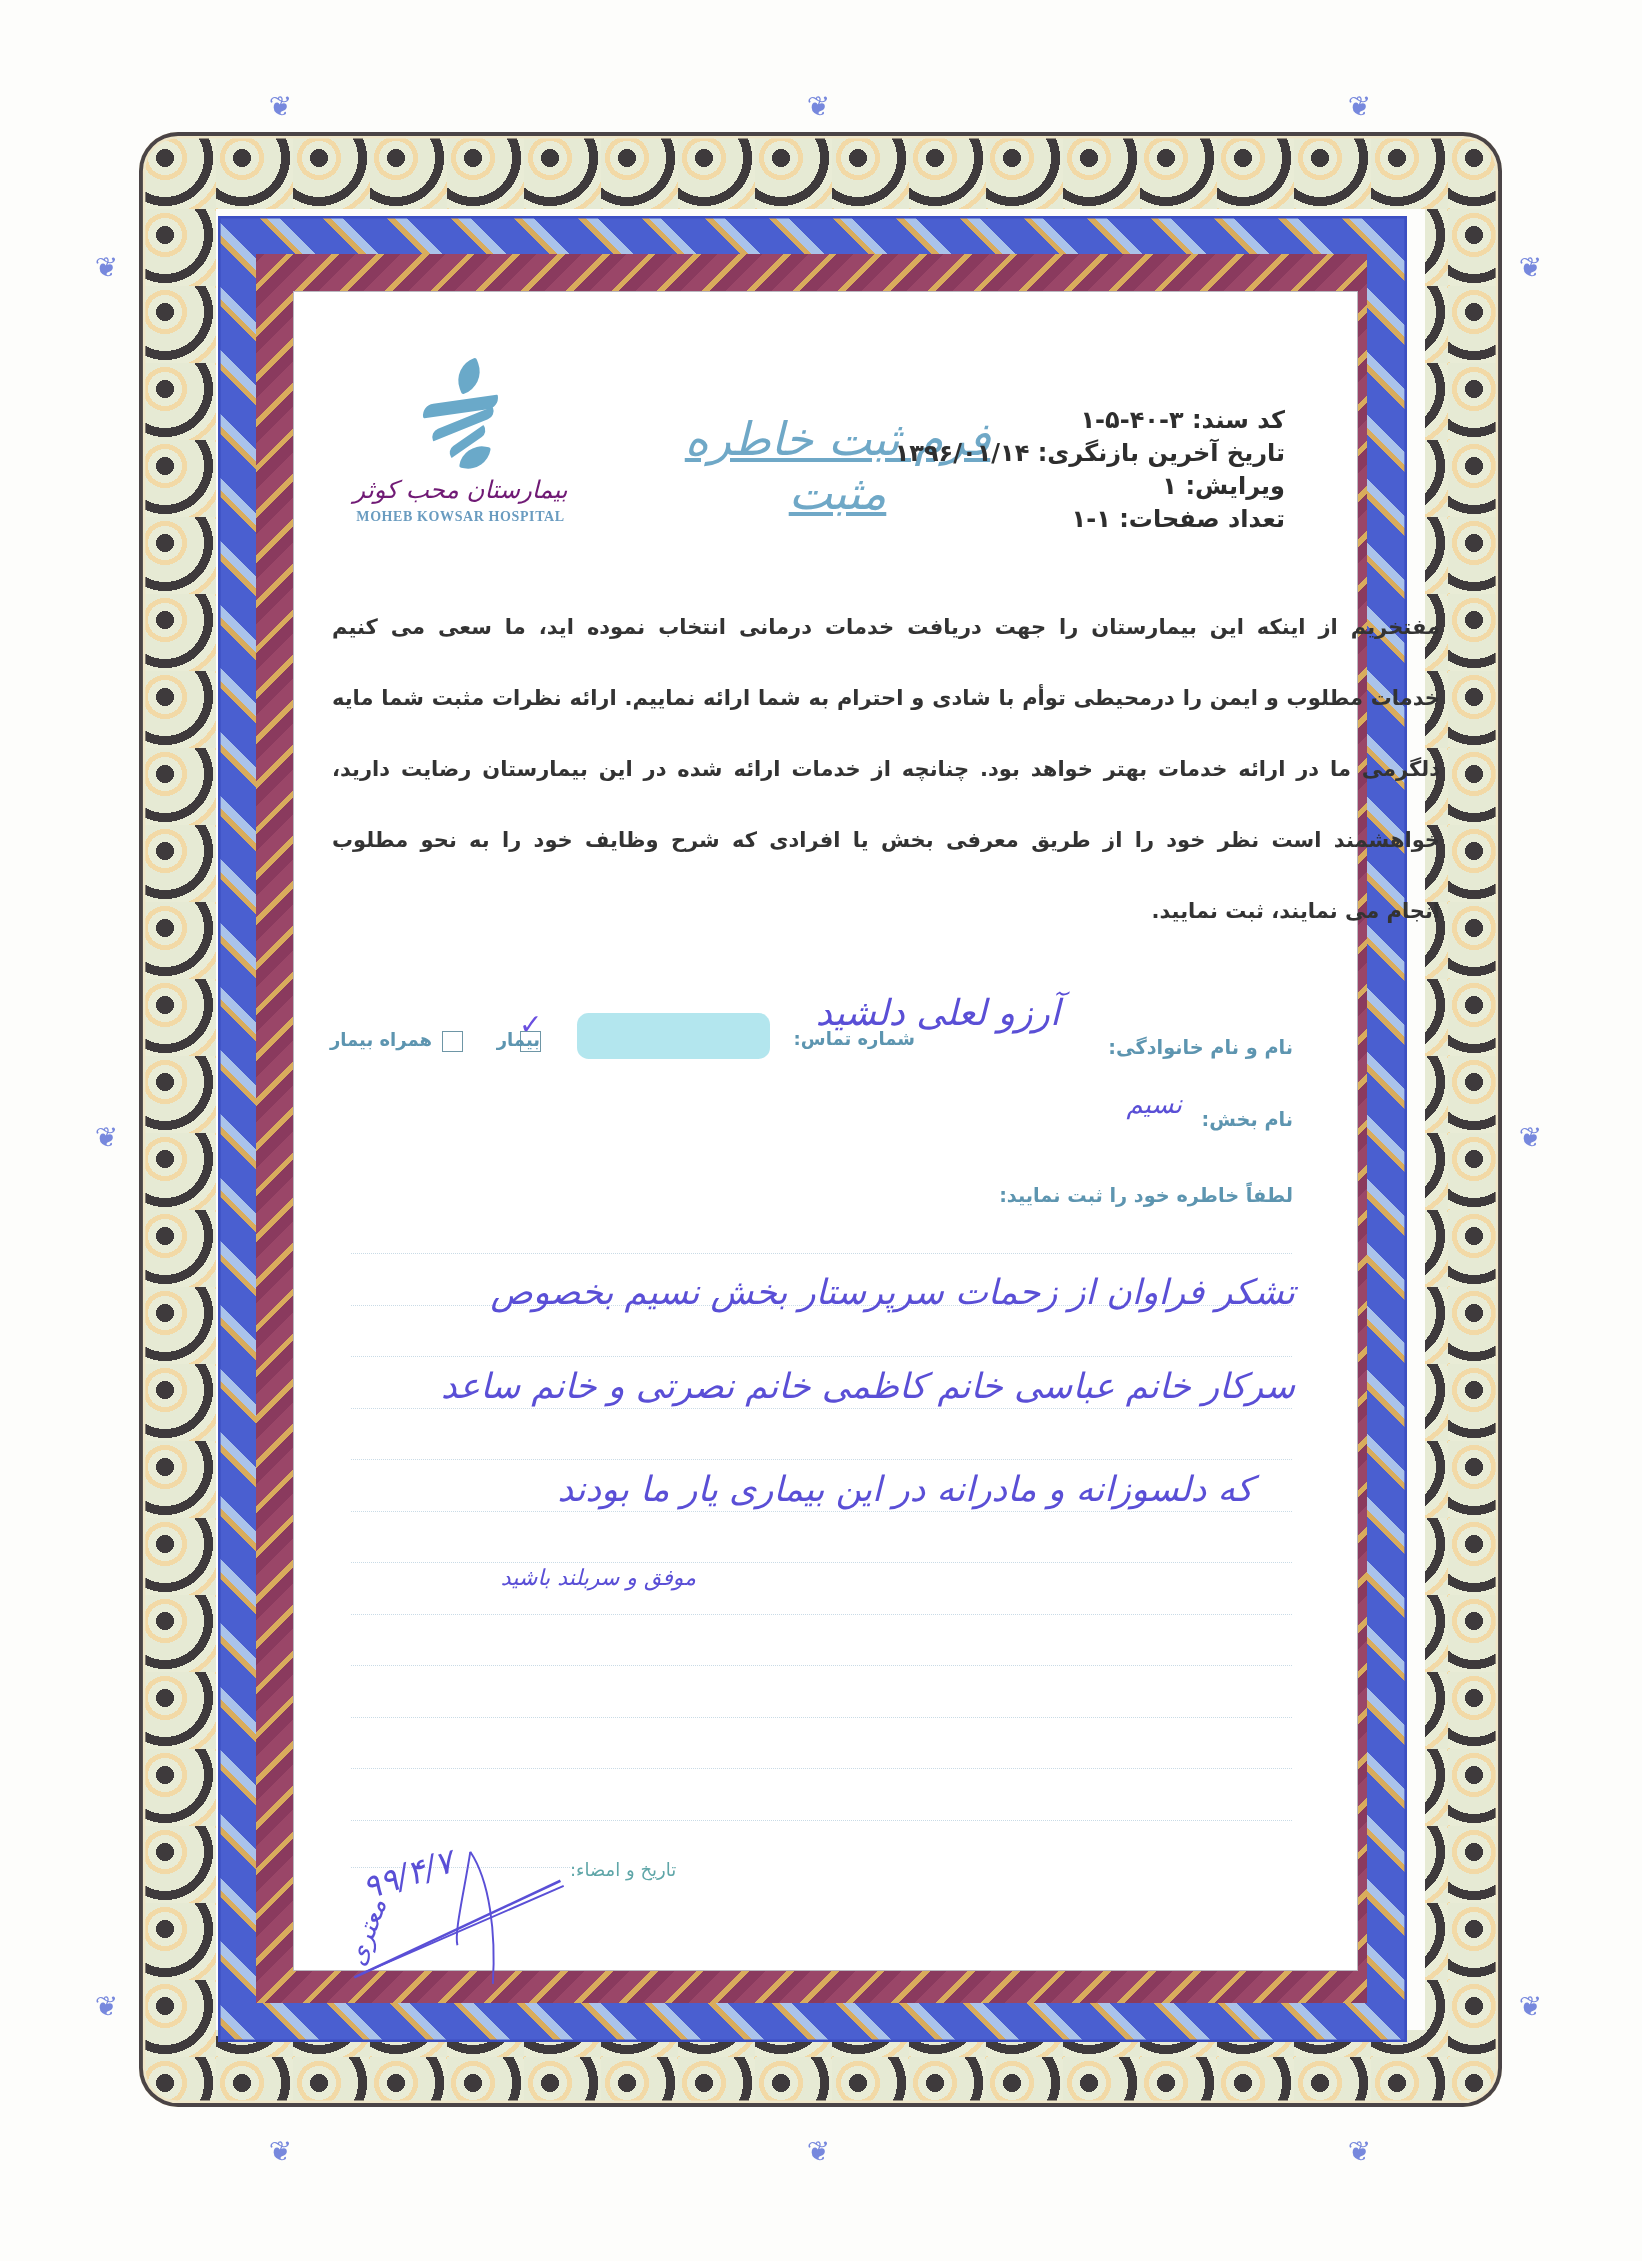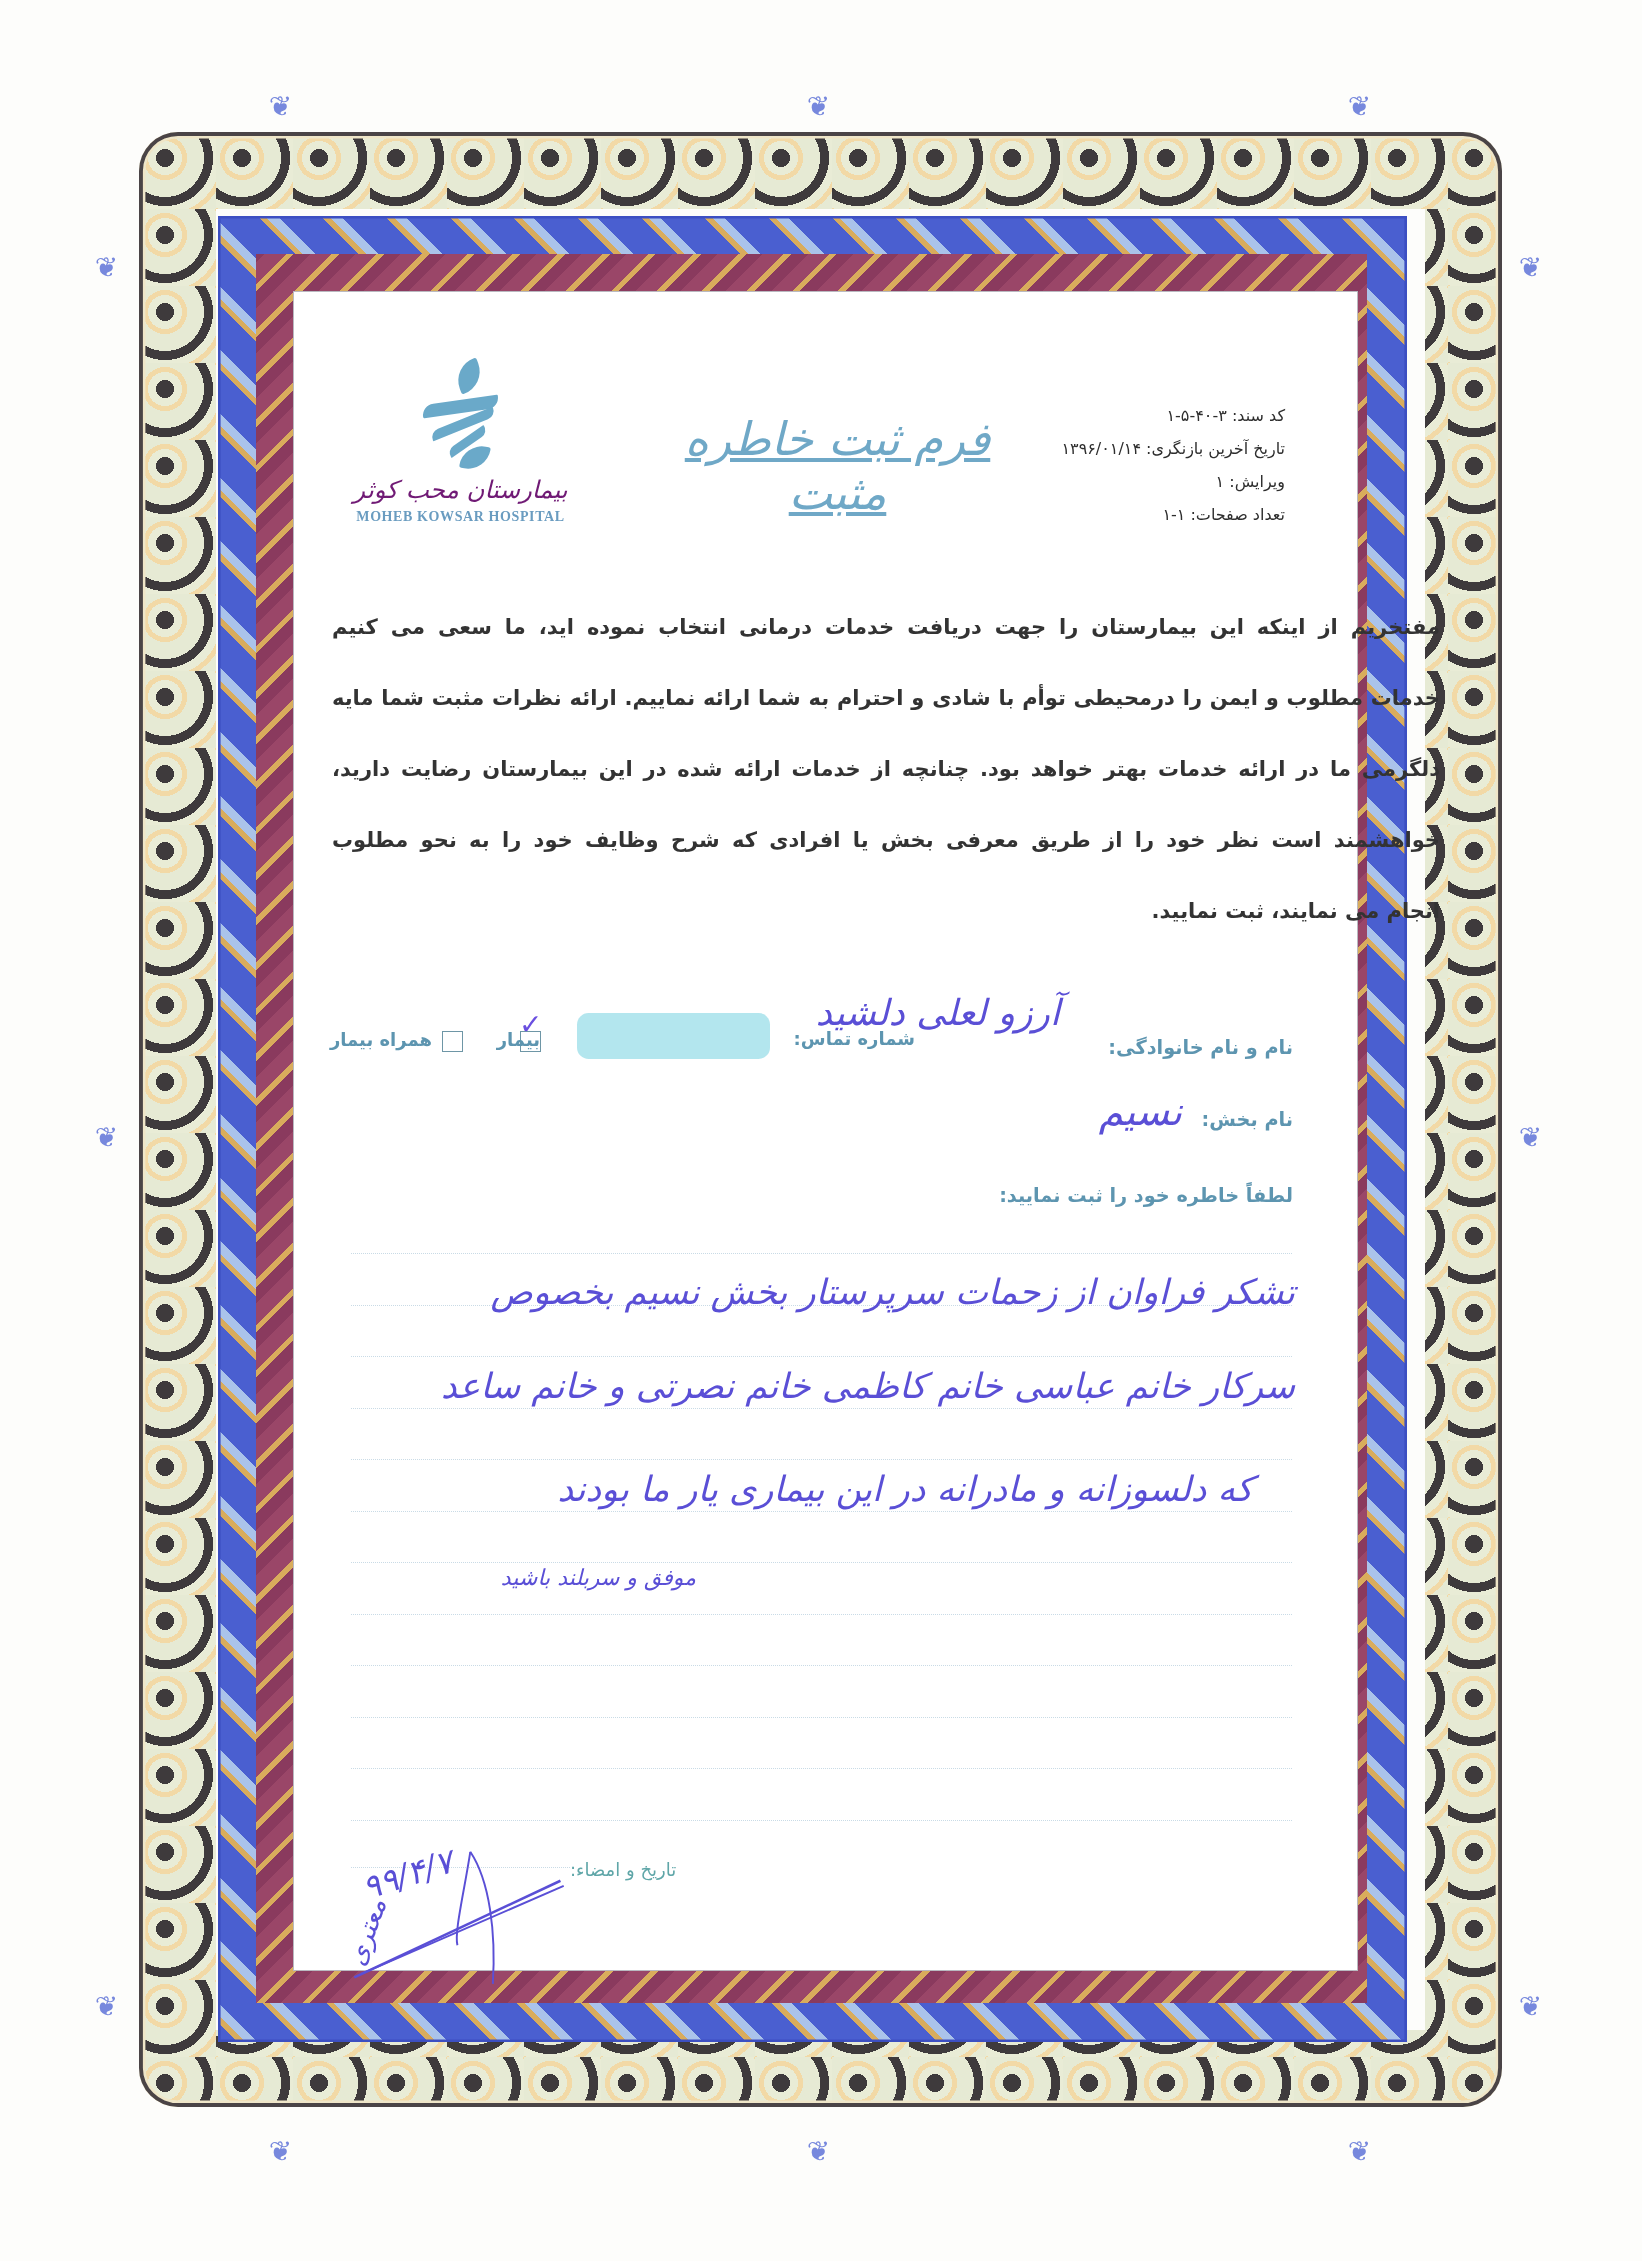--- a/index.html
+++ b/index.html
@@ -44,21 +44,21 @@
   .logo-mark { width:90px; height:110px; margin:0 auto; position:relative; }
   .logo-mark .stroke { position:absolute; background:#6aa9c9; border-radius:26px 2.6px 26px 2.6px; }
   .logo-fa { font-family:"DejaVu Serif", serif; font-size:24.5px; color:#701a75; direction:rtl; margin-top:3.9px; font-style:italic; }
   .logo-en { font-family:"Liberation Serif", serif; font-size:14px; font-weight:bold; color:#6a9cc0; letter-spacing:0.6px; margin-top:5.2px; }
 
   .form-title {
     position:absolute; left:683px; top:412px; width:309px; text-align:center;
     font-family:"DejaVu Serif", serif; font-style:italic; font-size:46px; color:#6fa8c7; direction:rtl;text-decoration:underline;
   }
   .doc-meta { position:absolute; right:358px; top:406px; direction:rtl; text-align:right; }
-  .doc-meta .row { font-size:16px; color:#2e2e2e; height:33px; white-space:nowrap; }
+  .doc-meta .row { font-size:24px; color:#2e2e2e; height:33px; white-space:nowrap;font-weight:bold; }
 
   
   .intro { position:absolute; left:332px; top:615px; width:1108px; direction:rtl; }
   .intro .line {
     font-size:21px; font-weight:bold; color:#333; height:71px; white-space:nowrap;
     text-align:justify; text-align-last:justify;
   }
   .intro .line.last { text-align-last:right; }
 
   
@@ -142,21 +142,21 @@
 <div class="lbl" style="right:728px;top:1028px;font-size:18px;">شماره تماس:</div>
 <div class="redact"></div>
 
 <div class="checkbox" style="left:520px;top:1031px;"></div>
 <div class="check-mark" style="left:519px;top:1015px;">✓</div>
 <div class="lbl" style="right:1103px;top:1029px;font-size:18px;">بیمار</div>
 <div class="checkbox" style="left:442px;top:1031px;"></div>
 <div class="lbl" style="right:1211px;top:1029px;font-size:18px;">همراه بیمار</div>
 
 <div class="lbl" style="right:350px;top:1108px;">نام بخش:</div>
-<div class="hand" style="right:461px;top:1089px;font-size:39px;">نسیم</div>
+<div class="hand" style="right:461px;top:1089px;font-size:26px;">نسیم</div>
 
 <div class="lbl" style="right:350px;top:1184px;">لطفاً خاطره خود را ثبت نمایید:</div>
 
 <div class="ruled" style="top:1253px;"></div>
 <div class="ruled" style="top:1305px;"></div>
 <div class="ruled" style="top:1356px;"></div>
 <div class="ruled" style="top:1408px;"></div>
 <div class="ruled" style="top:1459px;"></div>
 <div class="ruled" style="top:1511px;"></div>
 <div class="ruled" style="top:1562px;"></div>

